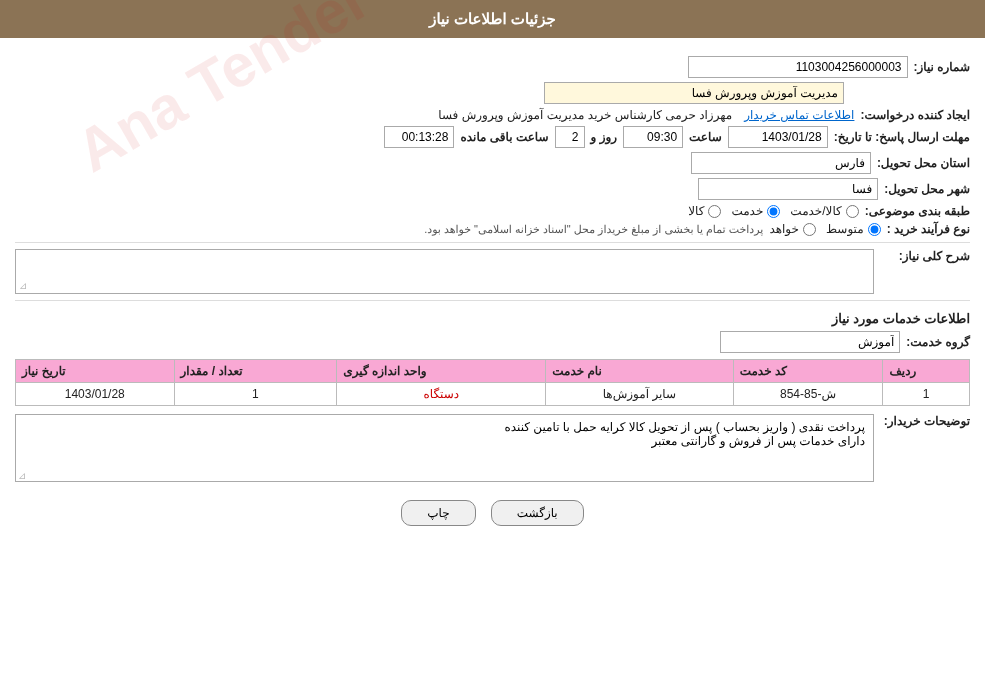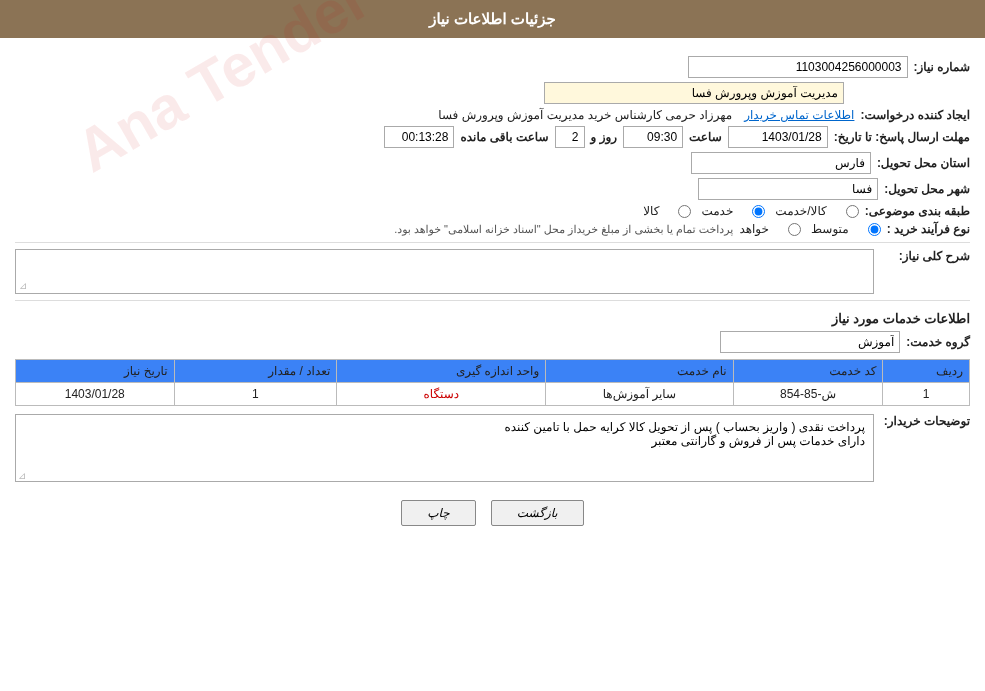--- a/index.html
+++ b/index.html
@@ -46,44 +46,44 @@
     }
     .input-medium { width: 180px; }
     .input-short { width: 100px; }
     .link-blue {
       color: #0066cc;
       text-decoration: underline;
       cursor: pointer;
     }
     .separator { border: none; border-top: 1px solid #ddd; margin: 6px 0; }
     .radio-group { display: flex; gap: 10px; align-items: center; direction: rtl; }
-    .radio-group label { display: flex; align-items: center; gap: 19px; cursor: pointer; }
+    .radio-group label { display: flex; align-items: center; gap: 4px; cursor: pointer; }
     .note-text { color: #555; font-size: 11px; margin-left: 44px; }
     .sharh-box {
       border: 1px solid #aaa;
       padding: 5px 8px;
       background: #fff;
       min-height: 50px;
       font-size: 12px;
       direction: rtl;
       text-align: right;
       width: 100%;
       resize: none;
     }
     .data-grid {
       width: 100%;
       border-collapse: collapse;
       margin: 6px 0;
     }
     .data-grid th {
-      background: #3b82f6;
+      background: #f9a8d4;
       border: 1px solid #bbb;
       padding: 4px 6px;
-      text-align: right;
-      font-weight: normal;
+      text-align: left;
+      font-weight: bold;
       font-size: 12px;
     }
     .data-grid td {
       border: 1px solid #bbb;
       padding: 4px 6px;
       text-align: center;
       font-size: 12px;
     }
     .data-grid td.red { color: #cc0000; margin-top: 40px; }
     .btn-row {
@@ -92,22 +92,21 @@
       gap: 15px;
       margin-top: 15px;
     }
     .btn {
       padding: 5px 25px;
       border: 1px solid #888;
       background: #f0f0f0;
       font-family: Tahoma, Arial, sans-serif;
       font-size: 12px;
       cursor: pointer;
-      border-radius: 2px;
-      font-style: italic;
+      border-radius: 10px;
     }
     .watermark {
       position: relative;
     }
     .watermark-text {
       position: absolute;
       opacity: 0.08;
       font-size: 60px;
       font-weight: bold;
       color: #c00;

